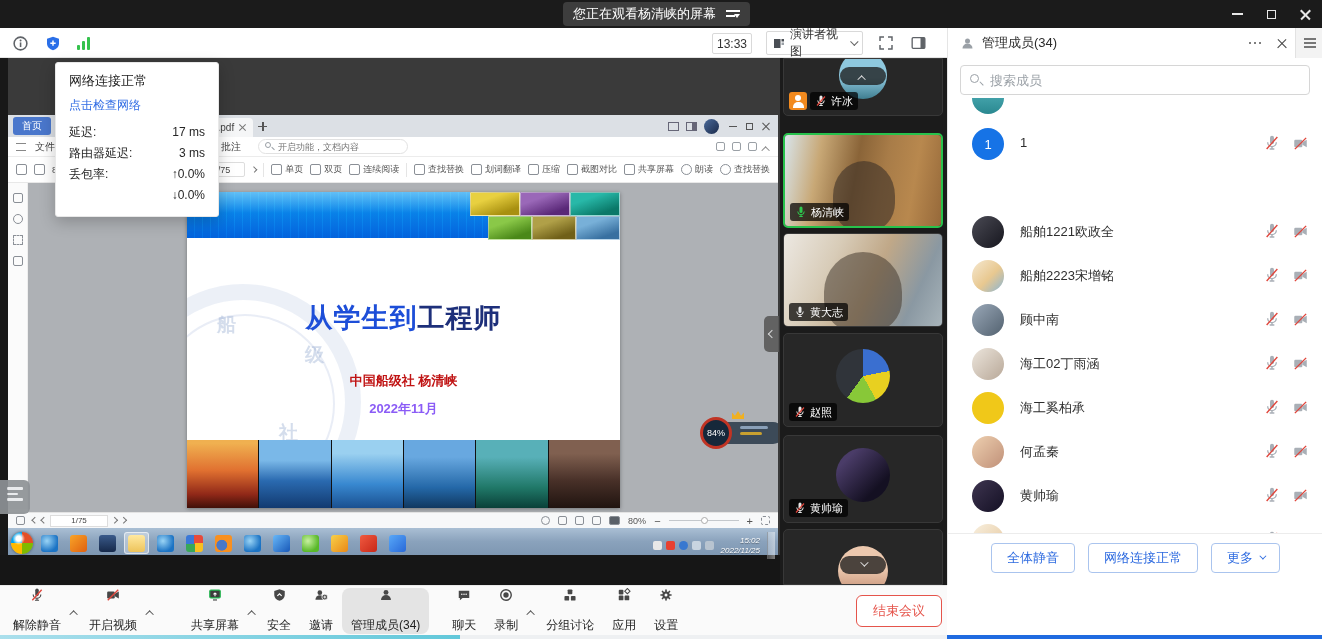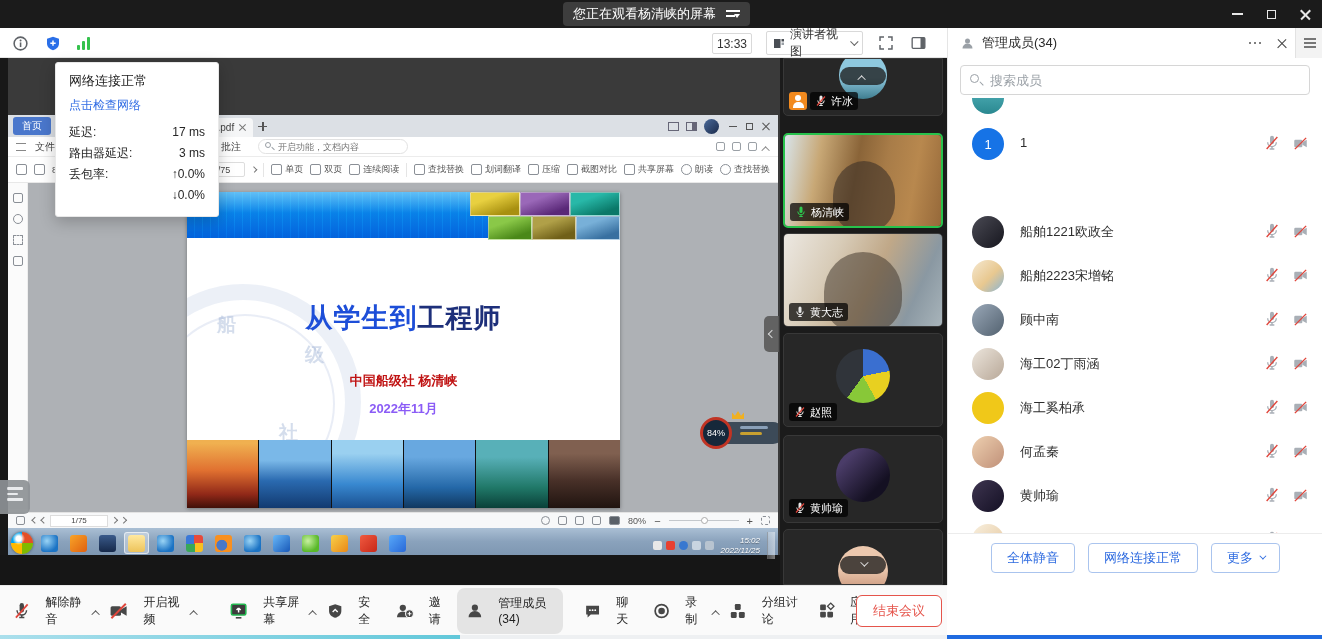--- a/index.html
+++ b/index.html
@@ -202,21 +202,21 @@
 .av-g2{ background:linear-gradient(135deg,#4a4a54,#16161e); } .av-g3{ background:linear-gradient(135deg,#f5e8d0,#e8c890 55%,#88b4d4); }
 .av-g4{ background:linear-gradient(135deg,#9aa8b8,#52616f); } .av-g5{ background:linear-gradient(135deg,#ece5dc,#b8a898); }
 .av-g6{ background:#f0c819; } .av-g7{ background:linear-gradient(135deg,#eed0b0,#c09078); }
 .av-g8{ background:linear-gradient(135deg,#3e3550,#141024); } .av-g9{ background:linear-gradient(135deg,#f8f0e0,#e4c498); }
 .panel-footer { position:absolute; left:0; bottom:4px; width:375px; height:48px; border-top:1px solid #ececec; background:#fff; display:flex; align-items:center; justify-content:center; gap:13px; }
 .pf-btn { height:30px; border:1px solid #aac4ee; border-radius:4px; background:#fff; color:#2e6be0; font-size:13px; display:flex; align-items:center; justify-content:center; padding:0 15px; gap:6px; font-family:"Liberation Sans",sans-serif; }
 .pf-btn .chev { border-color:#2e6be0; width:5px; height:5px; }
 
 
 .meeting-toolbar { position:absolute; left:0; top:585px; width:947px; height:50px; background:#fafafa; border-top:1px solid #e9e9e9; display:flex; align-items:center; padding-left:4px; }
-.tb-item { display:flex; flex-direction:row; align-items:center; justify-content:center; gap:15px; height:46px; padding:0 9px; font-size:12px; color:#1f1f1f; border-radius:8px; }
+.tb-item { display:flex; flex-direction:column; align-items:center; justify-content:center; gap:15px; height:46px; padding:0 9px; font-size:12px; color:#1f1f1f; border-radius:8px; }
 .tb-item.active { background:#e4e4e4; }
 .tb-chev { width:16px; display:flex; align-items:center; justify-content:center; margin:0 -3px; height:46px; }
 .tb-chev .chev { border-color:#555; }
 .tb-gap { width:26px; }
 .end-btn { position:absolute; left:856px; top:9px; width:86px; height:32px; border:1px solid #e5544b; border-radius:6px; background:#fff; color:#e5544b; font-size:13px; display:flex; align-items:center; justify-content:center; }
 
 
 .bs1 { position:absolute; left:0; top:635px; width:460px; height:4px; background:linear-gradient(90deg,#aadfec,#62c8da); }
 .bs2 { position:absolute; left:460px; top:635px; width:487px; height:4px; background:#eef0f2; }
 .bs3 { position:absolute; left:947px; top:635px; width:375px; height:4px; background:#1f6be0; }

